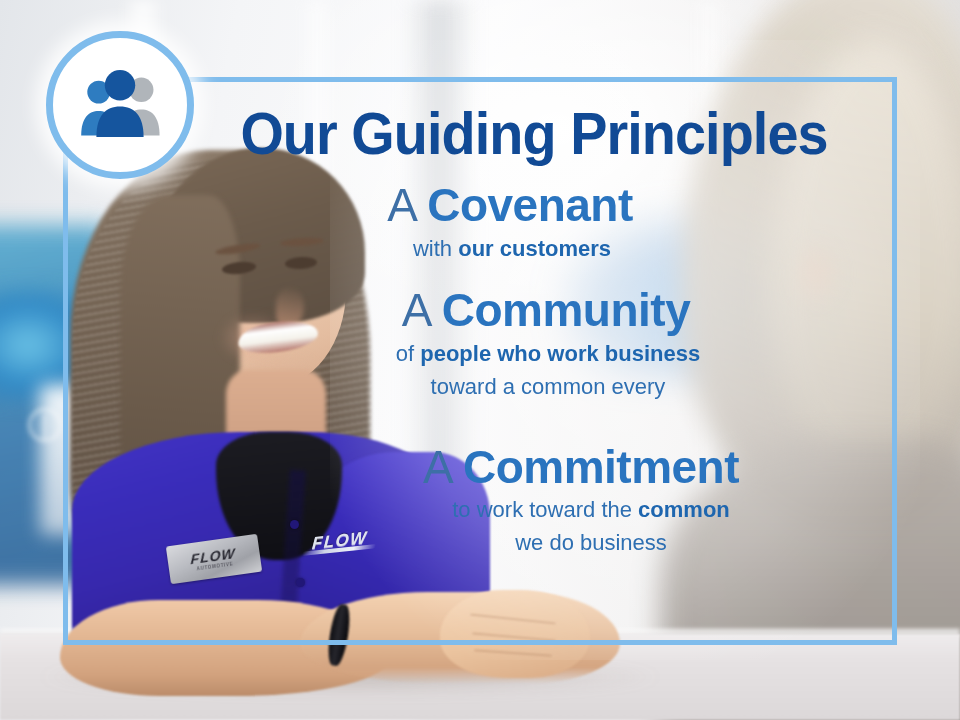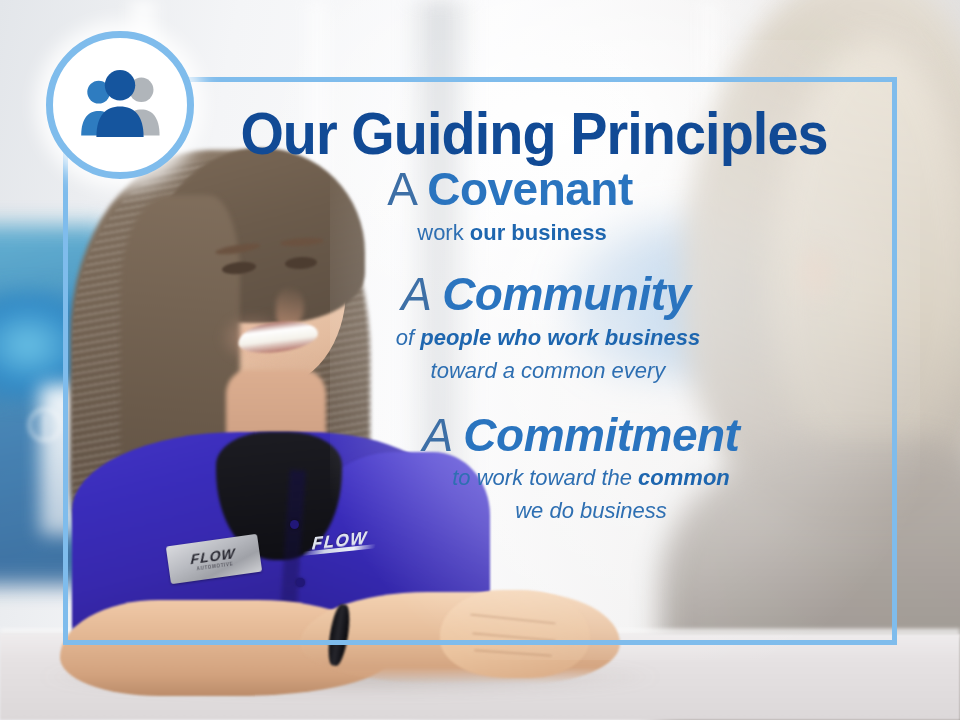--- a/index.html
+++ b/index.html
@@ -272,40 +272,40 @@
   .title {
     font:bold 60px/1.05 "Liberation Sans", sans-serif;
     color:#114A95;
     letter-spacing:-1px;
     margin-top:22px;
     margin-left:38px;
     transform:scaleX(.93);
     white-space:nowrap;
   }
 
-  .principle { margin-top:0; }
+  .principle { margin-top:16px; }
   .p-head {
     font-size:46px; line-height:1.06; white-space:nowrap;
     letter-spacing:-.5px;
   }
   .p-article { font-weight:400; color:#3D6FA6; }
   .p-word { font-weight:bold; color:#2A74BF; }
   .p-sub {
     font-size:22px; line-height:1.26; color:#2E6FB2; font-weight:400;
     margin-top:5px;
   }
   .p-sub b { font-weight:bold; color:#1E66AF; }
 
   
   #principle-0 .p-head { margin-left:-10px; }
   #principle-0 .p-sub  { margin-left:-6px; }
-  #principle-1 { margin-top:24px;font-style:italic; }
+  #principle-1 { margin-top:24px; }
   #principle-1 .p-head { margin-left:62px; }
   #principle-1 .p-sub  { margin-left:66px; }
-  #principle-2 { margin-top:26px;font-style:italic; }
+  #principle-2 { margin-top:42px; }
   #principle-2 .p-head { margin-left:132px; }
   #principle-2 .p-sub  { margin-left:152px; }
 </style>
 </head>
 <body>
 
 <div id="photo">
   <div class="bg-base"></div>
   <div class="mullion m1"></div>
   <div class="mullion m2"></div>
@@ -384,21 +384,21 @@
     <circle cx="60" cy="20" r="20" fill="#15559E"></circle>
     <path d="M29 88 C29 60 41 48 60 48 C79 48 91 60 91 88 Z" fill="#15559E"></path>
   </svg>
 </div>
 
 <div id="text-block">
   <div class="title">Our Guiding Principles</div>
   <div id="principles-container">
       <div class="principle" id="principle-0">
         <div class="p-head"><span class="p-article">A </span><span class="p-word">Covenant</span></div>
-        <div class="p-sub"><span>work </span><b>our business</b></div>
+        <div class="p-sub"><span>with </span><b>our customers</b></div>
       </div>
       <div class="principle" id="principle-1">
         <div class="p-head"><span class="p-article">A </span><span class="p-word">Community</span></div>
         <div class="p-sub"><span>of </span><b>people who work business</b></div>
         <div class="p-sub"><span>toward a common every</span></div>
       </div>
       <div class="principle" id="principle-2">
         <div class="p-head"><span class="p-article">A </span><span class="p-word">Commitment</span></div>
         <div class="p-sub"><span>to work toward the </span><b>common</b></div>
         <div class="p-sub"><span>we do business</span></div>

